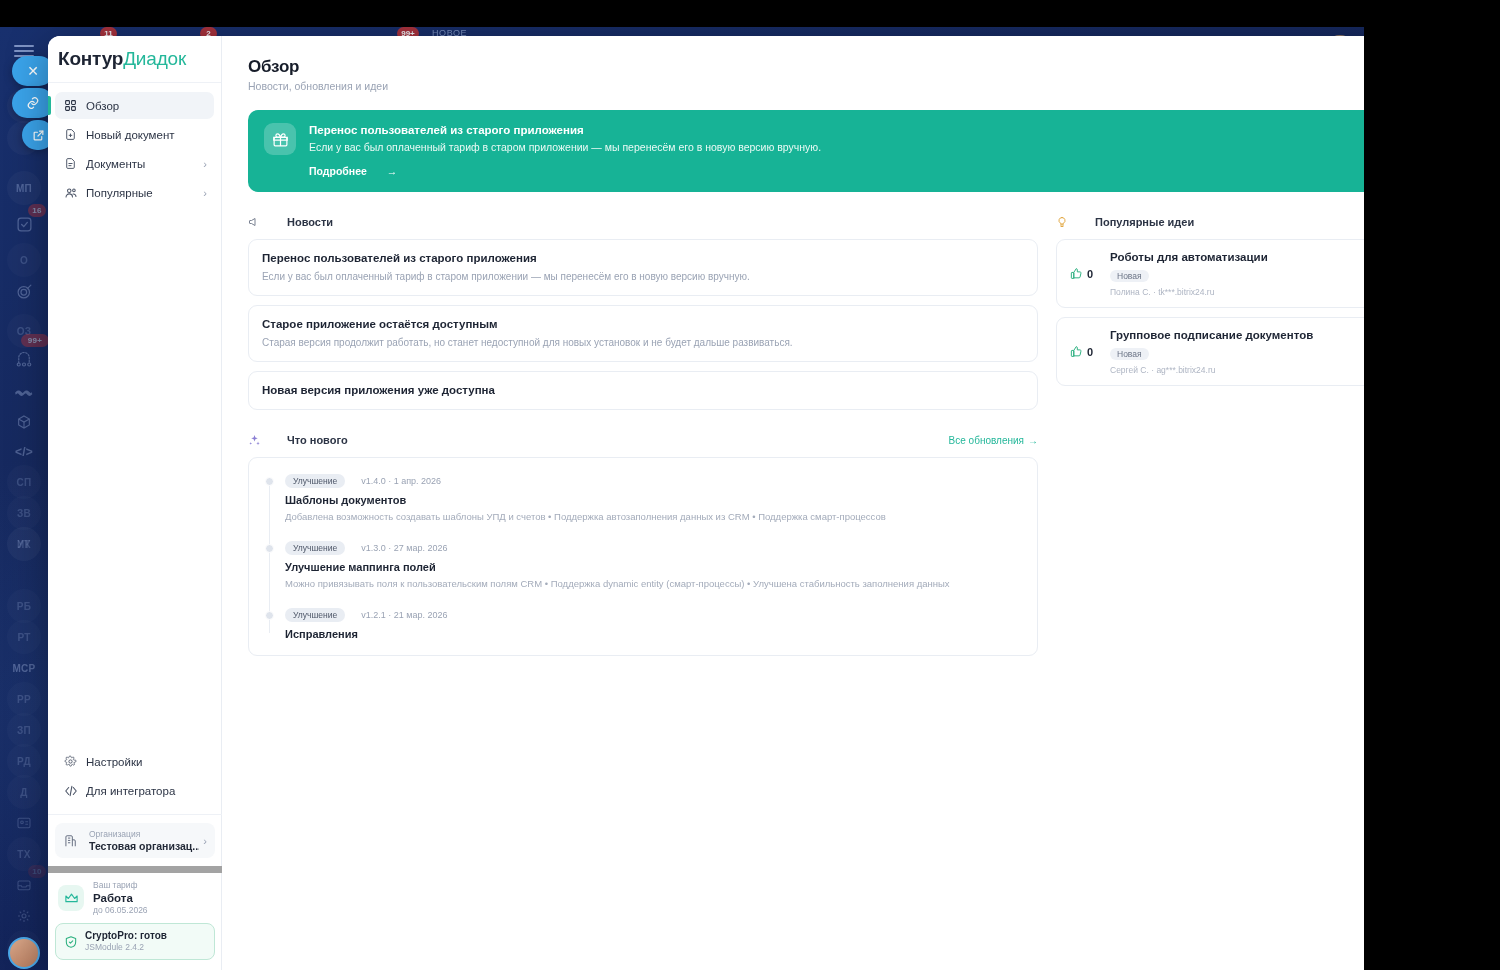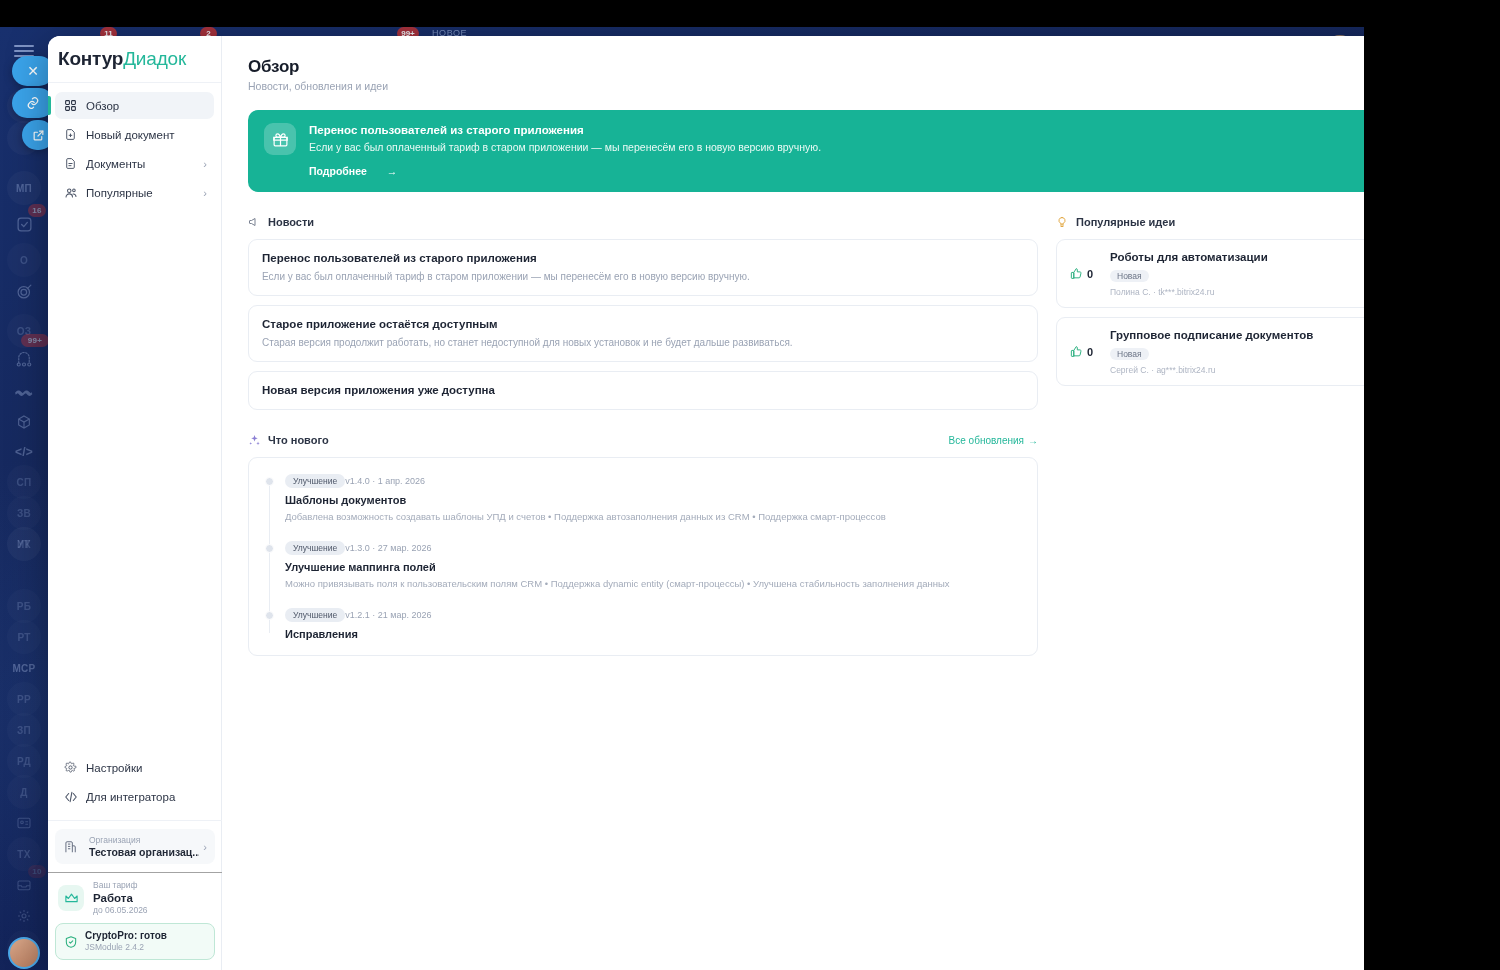--- a/index.html
+++ b/index.html
@@ -106,21 +106,21 @@
     display:flex;align-items:center;justify-content:center;color:#fff;margin-right:13px;flex:none;}
   .banner-t{color:#fff;font-size:11.5px;font-weight:bold;line-height:15px;}
   .banner-d{color:#eafaf5;font-size:10.5px;line-height:16px;margin-top:1px;}
   .banner-link{display:inline-flex;align-items:center;gap:20px;color:#fff;font-size:10.5px;
     font-weight:bold;margin-top:10px;text-decoration:none;}
 
   .cols{display:flex;margin-top:22px;gap:18px;align-items:flex-start;}
   .col-left{width:790px;flex:none;}
   .col-right{width:390px;flex:none;}
 
-  .sec-head{display:flex;align-items:center;height:16px;margin-bottom:9px;}
+  .sec-head{display:flex;align-items:center;height:16px;margin-bottom:9px;gap:19px;}
   .sec-ico{width:15px;margin-right:5px;display:flex;align-items:center;}
   .sec-title{font-size:11px;font-weight:bold;color:#2c3445;}
   .sec-link{margin-left:auto;font-size:10px;color:#24b79a;text-decoration:none;
     display:inline-flex;align-items:center;gap:4px;}
 
   .news-card{border:1px solid #e9edf3;border-radius:9px;padding:11px 13px;margin-bottom:9px;background:#fff;}
   .news-t{font-size:11.5px;font-weight:bold;color:#1d2433;line-height:15px;}
   .news-d{font-size:10px;color:#9aa3b4;line-height:14px;margin-top:4px;}
 
   .idea-card{border:1px solid #e9edf3;border-radius:9px;padding:10px 13px;margin-bottom:9px;
@@ -133,21 +133,21 @@
   .idea-meta{font-size:8.5px;color:#aeb5c3;margin-top:4px;}
 
   .wn-wrap{margin-top:22px;}
   .wn-card{border:1px solid #e9edf3;border-radius:9px;padding:16px 16px 14px 16px;background:#fff;position:relative;}
   .wn-list{position:relative;padding-left:20px;}
   .wn-line{position:absolute;left:4px;top:8px;bottom:8px;width:1px;background:#e9edf3;}
   .wn-item{position:relative;margin-bottom:17px;}
   .wn-item:last-child{margin-bottom:0;}
   .wn-dot{position:absolute;left:-20px;top:3px;width:7px;height:7px;border-radius:50%;
     background:#dfe4ec;border:1px solid #fff;}
-  .wn-row{display:flex;align-items:center;gap:0;}
+  .wn-row{display:flex;align-items:center;gap:16px;}
   .wn-tag{background:#e9edf3;color:#4d5668;border-radius:9px;padding:2px 8px;font-size:8.5px;}
   .wn-ver{font-size:9px;color:#9aa3b4;}
   .wn-t{font-size:11px;font-weight:bold;color:#1d2433;margin-top:5px;line-height:14px;}
   .wn-d{font-size:9.5px;color:#a3abba;margin-top:3px;line-height:14px;}
 </style>
 </head>
 <body>
 
 <div class="root">
 
@@ -486,21 +486,21 @@
               </svg>
             </span>
             <span style="flex:1;min-width:0;">
               <span class="org-kicker" style="display:block;">Организация</span>
               <span class="org-name" style="display:block;white-space:nowrap;overflow:hidden;">Тестовая организац...</span>
             </span>
             <span style="color:#9aa3b4;font-size:11px;margin-left:4px;">›</span>
           </div>
         </div>
 
-        <div style="border-top:1px solid #a3a3a3;">
+        <div style="border-top:7px solid #a3a3a3;">
           <div class="tariff">
             <span class="tariff-ico">
               <svg width="15" height="15" viewBox="0 0 24 24" fill="none" stroke="#24b79a" stroke-width="1.8" stroke-linejoin="round">
                 <path d="M3 8l4 4 5-7 5 7 4-4v9H3z"></path>
               </svg>
             </span>
             <span>
               <span class="tariff-k" style="display:block;">Ваш тариф</span>
               <span class="tariff-n" style="display:block;">Работа</span>
               <span class="tariff-d" style="display:block;">до 06.05.2026</span>

